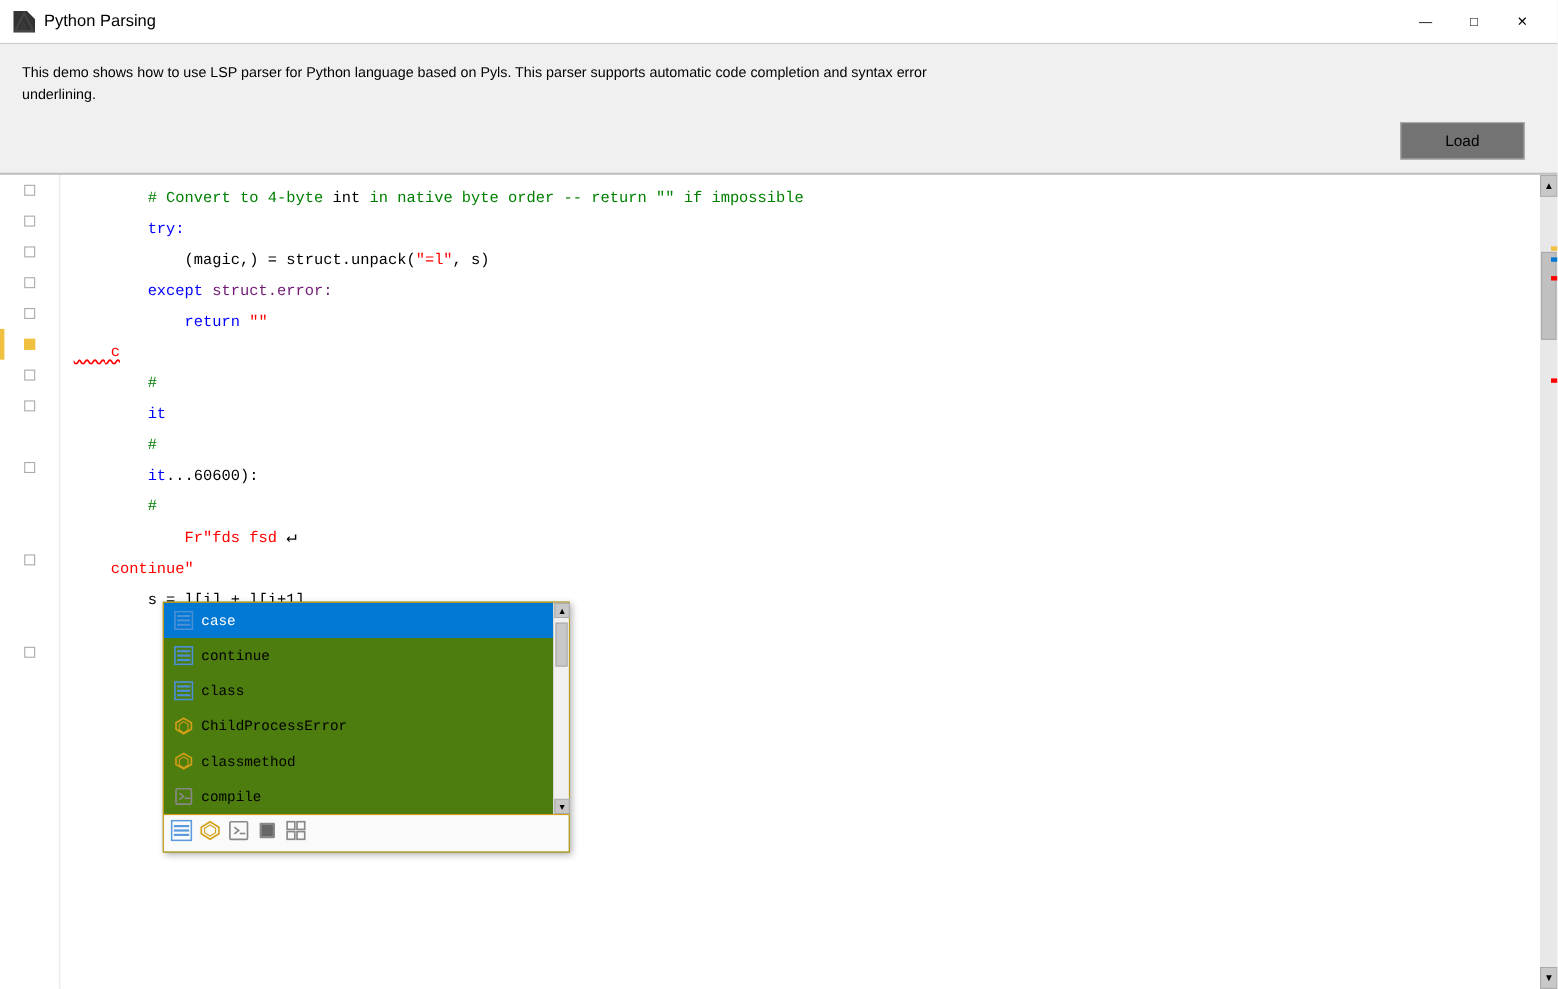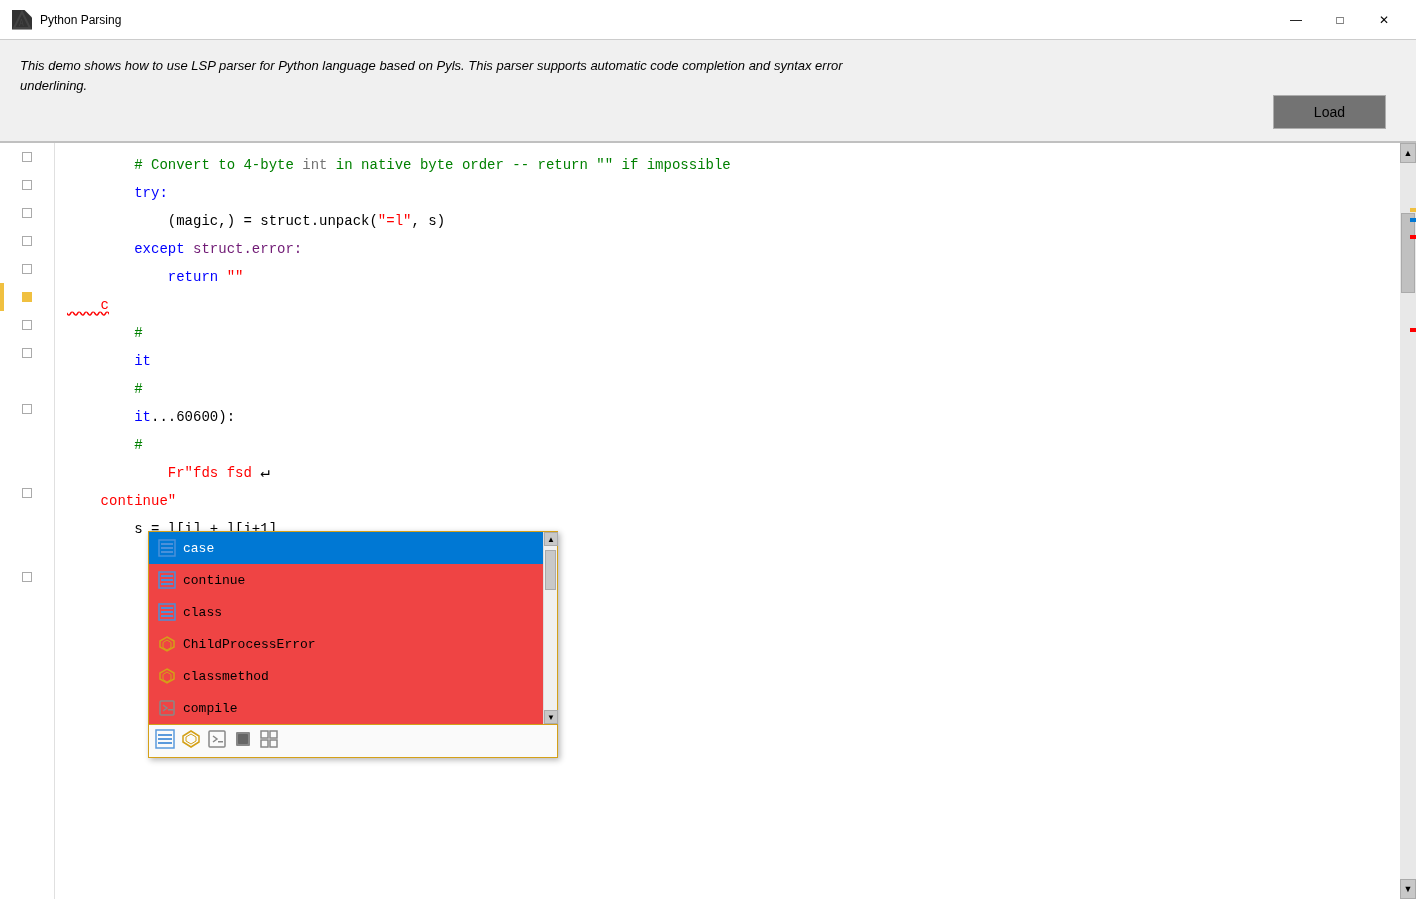--- a/index.html
+++ b/index.html
@@ -26,21 +26,21 @@
     .title-bar-icon {
       width: 20px;
       height: 20px;
       margin-right: 8px;
       background: #333;
       clip-path: polygon(0 0, 60% 0, 100% 40%, 100% 100%, 0 100%);
       flex-shrink: 0;
     }
     .title-bar-title {
       flex: 1;
-      font-size: 12px;
+      font-size: 15px;
       color: #000;
     }
     .title-bar-controls {
       display: flex;
       gap: 4px;
     }
     .title-bar-btn {
       width: 40px;
       height: 30px;
       background: transparent;
@@ -56,21 +56,21 @@
     
     .header-area {
       background: #f0f0f0;
       padding: 16px 20px 12px 20px;
       flex-shrink: 0;
     }
     .header-description {
       font-size: 13px;
       color: #000;
       line-height: 1.5;
-      font-style: italic;
+      margin-bottom: 16px;
     }
     .header-actions {
       display: flex;
       justify-content: flex-end;
       padding-right: 10px;
     }
     .load-button {
       background: #737373;
       border: 1px solid #adadad;
       padding: 8px 40px;
@@ -147,22 +147,22 @@
       display: flex;
       align-items: baseline;
       min-height: 28px;
     }
 
     
     .autocomplete-popup {
       position: absolute;
       top: 388px;
       left: 148px;
-      width: 410px;
-      background: #ef4444;
+      width: 370px;
+      background: #4d7c0f;
       border: 1px solid #d4a017;
       box-shadow: 2px 2px 6px rgba(0,0,0,0.3);
       z-index: 100;
       display: flex;
       flex-direction: column;
     }
 
     .autocomplete-list {
       flex: 1;
       overflow: hidden;
@@ -352,21 +352,21 @@
     <div class="gutter-line"></div>
     <div class="gutter-line">
         <div class="gutter-dot"></div>
       </div>
     <div class="gutter-line"></div>
   </div>
 
   <div class="code-area">
 
     <div class="code-line">
-      <span style="color:#008000;">        # Convert to 4-byte <span style="color:#737373;">int</span> in native byte order -- return "" if impossible</span>
+      <span style="color:#008000;">        # Convert to 4-byte <span style="color:#000000;">int</span> in native byte order -- return "" if impossible</span>
     </div>
 
     <div class="code-line">
       <span style="color:#0000ff;">        try:</span>
     </div>
 
     <div class="code-line">
       <span style="color:#000000;">            (magic,) = struct.unpack(<span style="color:#ff0000;">"=l"</span>, s)</span>
     </div>
 

